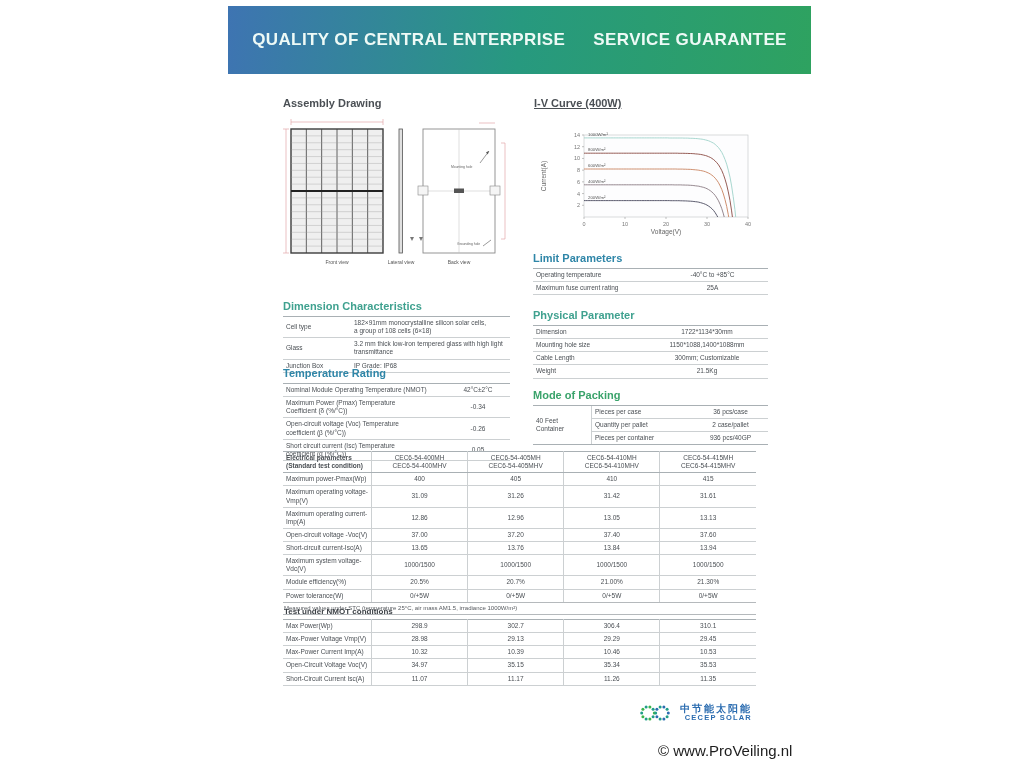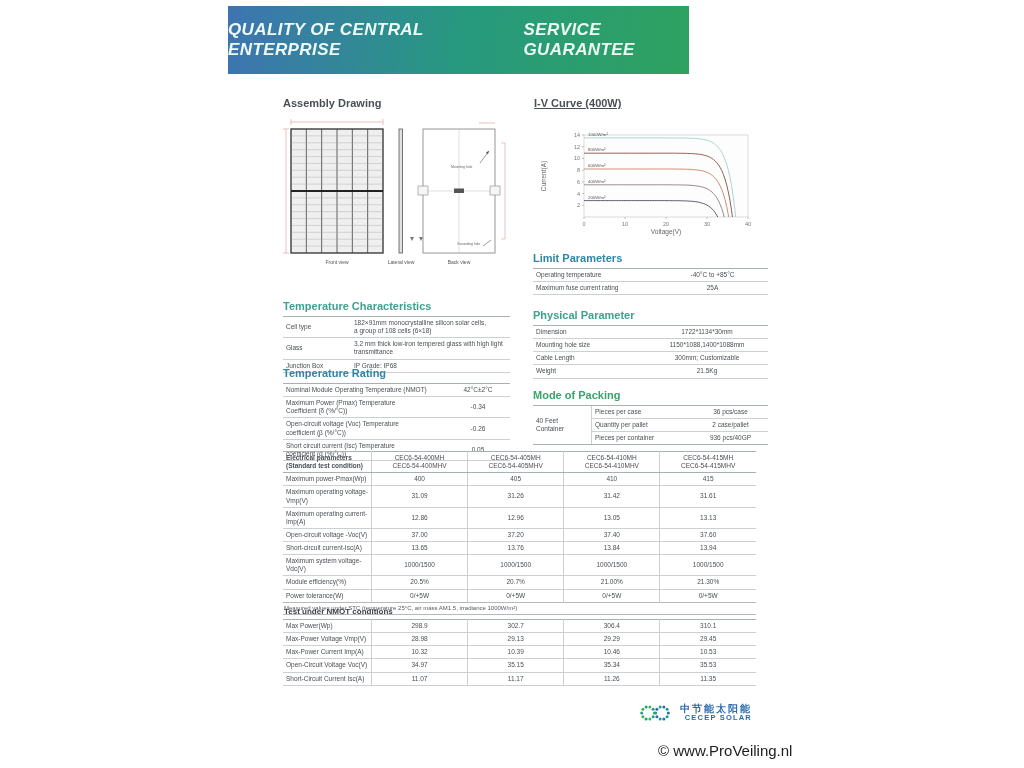--- a/index.html
+++ b/index.html
@@ -1,21 +1,21 @@
 <!DOCTYPE html>
 <html><head>
 <meta charset="utf-8">
 <style>
   html,body{margin:0;padding:0;background:#ffffff;}
   #page{position:relative;width:1024px;height:768px;background:#fff;overflow:hidden;
         font-family:"Liberation Sans", sans-serif;color:#4a4f54;}
 
   
-  #banner{position:absolute;left:228px;top:6px;width:461px;height:68px;
-          display:flex;align-items:center;justify-content:center;gap:28px;font-style:italic;}
+  #banner{position:absolute;left:228px;top:6px;width:583px;height:68px;
+          display:flex;align-items:center;justify-content:center;gap:28px;}
   #banner span{color:#eefaf6;font-weight:bold;font-size:17px;letter-spacing:.4px;}
 
   
   .sec-title{font-weight:bold;font-size:11px;margin:0 0 4px 0;line-height:1.1;}
   .c-teal{color:#3FA18F}.c-blue{color:#2F86A8}.c-green{color:#3AA36B}.c-dark{color:#4A4F54}
 
   .abs{position:absolute;}
 
   
   table.tbl{width:100%;border-collapse:collapse;table-layout:fixed;border-top:1px solid #a9b0b4;}
@@ -175,21 +175,21 @@
         <path d="M50.0 71.8L51.6 71.8L53.3 71.8L54.9 71.8L56.6 71.8L58.2 71.8L59.8 71.8L61.5 71.8L63.1 71.8L64.8 71.8L66.4 71.8L68.0 71.8L69.7 71.8L71.3 71.8L73.0 71.8L74.6 71.8L76.2 71.8L77.9 71.8L79.5 71.8L81.2 71.8L82.8 71.8L84.4 71.8L86.1 71.8L87.7 71.8L89.4 71.8L91.0 71.8L92.6 71.8L94.3 71.8L95.9 71.8L97.6 71.8L99.2 71.8L100.8 71.8L102.5 71.8L104.1 71.8L105.8 71.8L107.4 71.8L109.0 71.8L110.7 71.8L112.3 71.8L114.0 71.8L115.6 71.8L117.2 71.8L118.9 71.8L120.5 71.8L122.2 71.8L123.8 71.8L125.4 71.8L127.1 71.8L128.7 71.8L130.4 71.8L132.0 71.8L133.6 71.8L135.3 71.8L136.9 71.8L138.6 71.8L140.2 71.9L141.8 71.9L143.5 71.9L145.1 71.9L146.8 71.9L148.4 72.0L150.0 72.0L151.7 72.1L153.3 72.1L155.0 72.2L156.6 72.3L158.2 72.4L159.9 72.6L161.5 72.8L163.2 73.0L164.8 73.2L166.4 73.6L168.1 74.0L169.7 74.4L171.4 75.0L173.0 75.7L174.6 76.6L176.3 77.7L177.9 79.0L179.6 80.6L181.2 82.5L182.8 84.9L184.5 87.8L186.1 91.3L187.8 95.7L189.4 100.9L190.2 104" fill="none" stroke="#8a7a82" stroke-width="0.9"></path>
         <text x="54" y="69.78571428571428" font-size="4.3" fill="#555">400W/m²</text>
         <path d="M50.0 87.6L51.6 87.6L53.3 87.6L54.9 87.6L56.6 87.6L58.2 87.6L59.8 87.6L61.5 87.6L63.1 87.6L64.8 87.6L66.4 87.6L68.0 87.6L69.7 87.6L71.3 87.6L73.0 87.6L74.6 87.6L76.2 87.6L77.9 87.6L79.5 87.6L81.2 87.6L82.8 87.6L84.4 87.6L86.1 87.6L87.7 87.6L89.4 87.6L91.0 87.6L92.6 87.6L94.3 87.6L95.9 87.6L97.6 87.6L99.2 87.6L100.8 87.6L102.5 87.6L104.1 87.6L105.8 87.6L107.4 87.6L109.0 87.6L110.7 87.6L112.3 87.6L114.0 87.6L115.6 87.6L117.2 87.6L118.9 87.6L120.5 87.6L122.2 87.6L123.8 87.6L125.4 87.6L127.1 87.6L128.7 87.6L130.4 87.6L132.0 87.6L133.6 87.6L135.3 87.6L136.9 87.7L138.6 87.7L140.2 87.7L141.8 87.7L143.5 87.7L145.1 87.7L146.8 87.8L148.4 87.8L150.0 87.9L151.7 87.9L153.3 88.0L155.0 88.1L156.6 88.2L158.2 88.3L159.9 88.5L161.5 88.7L163.2 88.9L164.8 89.2L166.4 89.6L168.1 90.1L169.7 90.6L171.4 91.3L173.0 92.1L174.6 93.1L176.3 94.3L177.9 95.7L179.6 97.5L181.2 99.7L182.8 102.4L183.7 104" fill="none" stroke="#4a4a5e" stroke-width="0.9"></path>
         <text x="54" y="85.6" font-size="4.3" fill="#555">200W/m²</text>
         <text x="132" y="121" text-anchor="middle" font-size="6.5" fill="#666">Voltage(V)</text>
         <text x="12" y="63" text-anchor="middle" font-size="6.5" fill="#666" transform="rotate(-90 12 63)">Current(A)</text>
       </svg>
   </div>
 
   <div class="abs" style="left:283px;top:300px;width:227px;">
-    <div class="sec-title c-teal">Temperature Characteristics</div>
+    <div class="sec-title c-teal">Dimension Characteristics</div>
     <table class="tbl" id="mech-table">
         <tbody>
           <tr>
             <td>Cell type</td>
             <td>182×91mm monocrystalline silicon solar cells,
 a group of 108 cells (6×18)</td>
           </tr>
           <tr>
             <td>Glass</td>
             <td>3.2 mm thick low-iron tempered glass with high light

